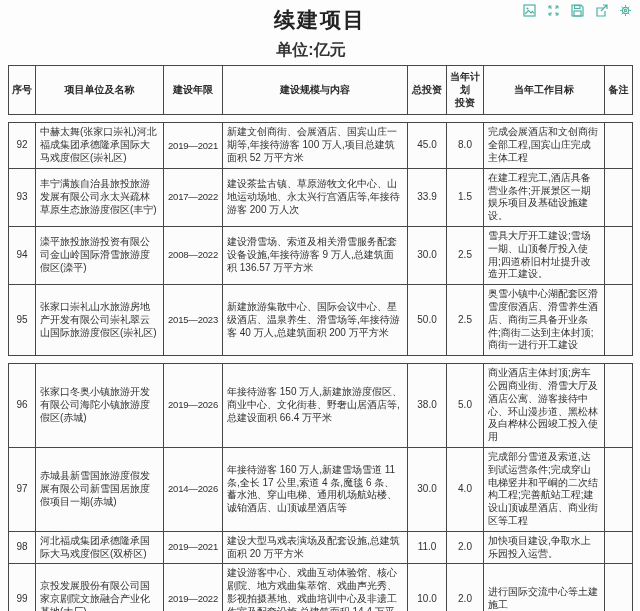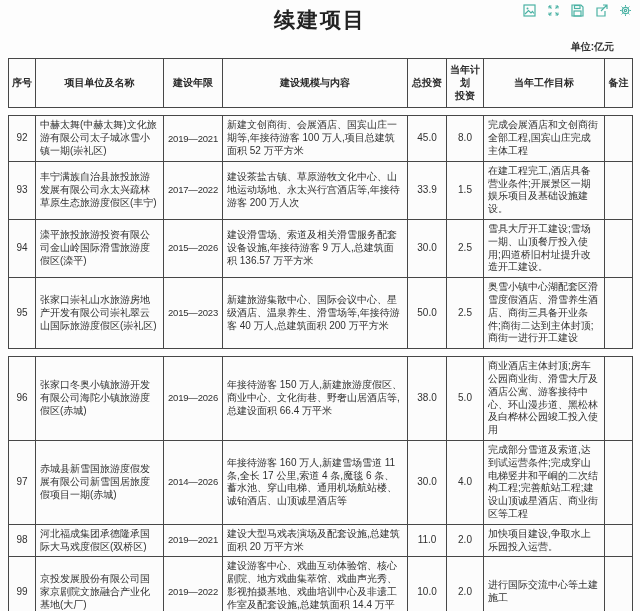--- a/index.html
+++ b/index.html
@@ -6,21 +6,21 @@
   html,body { width:640px; height:611px; background:#fdfdfd; overflow:hidden;
     font-family:"Liberation Sans","DejaVu Sans",sans-serif; color:#303030; }
   .page { position:relative; width:640px; height:443px; padding-top:6px; }
 
   .page-title { text-align:center; font-size:21px; font-weight:bold; letter-spacing:2px; color:#222; }
 
   .toolbar { position:absolute; top:3px; right:8px; display:flex; gap:10px; }
   .tb-btn { width:14px; height:14px; display:inline-flex; align-items:center; justify-content:center; cursor:pointer; }
   .tb-btn svg { width:13px; height:13px; }
 
-  .unit-label { text-align:right; font-size:10px; font-weight:bold; color:#333; padding-right:26px; margin:6px 0 4px 0; }
+  .unit-label { text-align:center; font-size:16px; font-weight:bold; color:#333; padding-right:18px; margin:6px 0 4px 0; }
 
   table { border-collapse:collapse; table-layout:fixed; width:624px; margin-left:8px; background:#fcfcfc; }
   .tbl-block { margin-bottom:7px; }
   th, td { border:1px solid #474747; padding:3px 4px; vertical-align:middle; font-size:10px; line-height:1.28; word-break:break-all; }
   th { font-weight:bold; text-align:center; padding:5px 2px; color:#2b2b2b;font-family:Liberation Serif, serif; }
   .c-center { text-align:center; }
   .c-left { text-align:left; }
   .c-period { text-align:left; font-size:9.5px; white-space:nowrap; letter-spacing:-0.2px; }
   .c-num { text-align:center; font-size:10px; }
   .pre { white-space:pre-line; }
@@ -104,42 +104,42 @@
         <col style="width:59px">
         <col style="width:185px">
         <col style="width:39px">
         <col style="width:37px">
         <col style="width:121px">
         <col style="width:28px">
       </colgroup>
     <tbody>
     <tr>
       <td class="c-center">92</td>
-      <td class="c-left">中赫太舞(中赫太舞)文化旅游有限公司太子城冰雪小镇一期(崇礼区)</td>
+      <td class="c-left">中赫太舞(张家口崇礼)河北福成集团承德隆承国际大马戏度假区(崇礼区)</td>
       <td class="c-period">2019—2021</td>
       <td class="c-left">新建文创商街、会展酒店、国宾山庄一期等,年接待游客 100 万人,项目总建筑面积 52 万平方米</td>
       <td class="c-num">45.0</td>
       <td class="c-num">8.0</td>
       <td class="c-left">完成会展酒店和文创商街全部工程,国宾山庄完成主体工程</td>
       <td></td>
     </tr>
     <tr>
       <td class="c-center">93</td>
       <td class="c-left">丰宁满族自治县旅投旅游发展有限公司永太兴疏林草原生态旅游度假区(丰宁)</td>
       <td class="c-period">2017—2022</td>
       <td class="c-left">建设茶盐古镇、草原游牧文化中心、山地运动场地、永太兴行宫酒店等,年接待游客 200 万人次</td>
       <td class="c-num">33.9</td>
       <td class="c-num">1.5</td>
       <td class="c-left">在建工程完工,酒店具备营业条件;开展景区一期娱乐项目及基础设施建设。</td>
       <td></td>
     </tr>
     <tr>
       <td class="c-center">94</td>
       <td class="c-left">滦平旅投旅游投资有限公司金山岭国际滑雪旅游度假区(滦平)</td>
-      <td class="c-period">2015—2026</td>
+      <td class="c-period">2008—2022</td>
       <td class="c-left">建设滑雪场、索道及相关滑雪服务配套设备设施,年接待游客 9 万人,总建筑面积 136.57 万平方米</td>
       <td class="c-num">30.0</td>
       <td class="c-num">2.5</td>
       <td class="c-left">雪具大厅开工建设;雪场一期、山顶餐厅投入使用;四道桥旧村址提升改造开工建设。</td>
       <td></td>
     </tr>
     <tr>
       <td class="c-center">95</td>
       <td class="c-left">张家口崇礼山水旅游房地产开发有限公司崇礼翠云山国际旅游度假区(崇礼区)</td>
       <td class="c-period">2015—2023</td>

